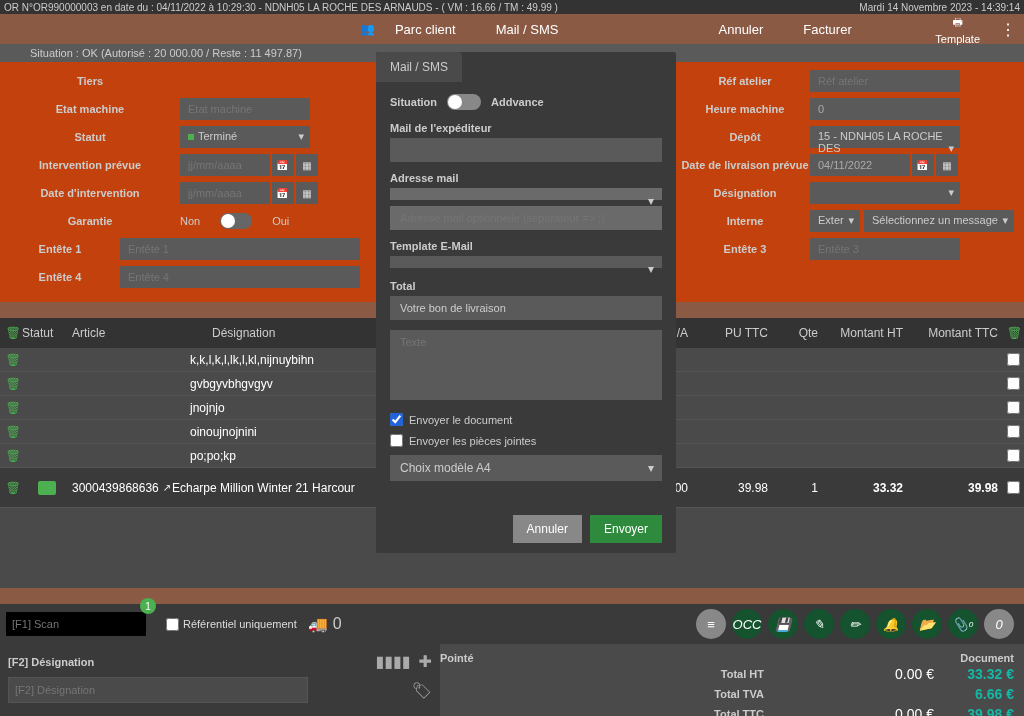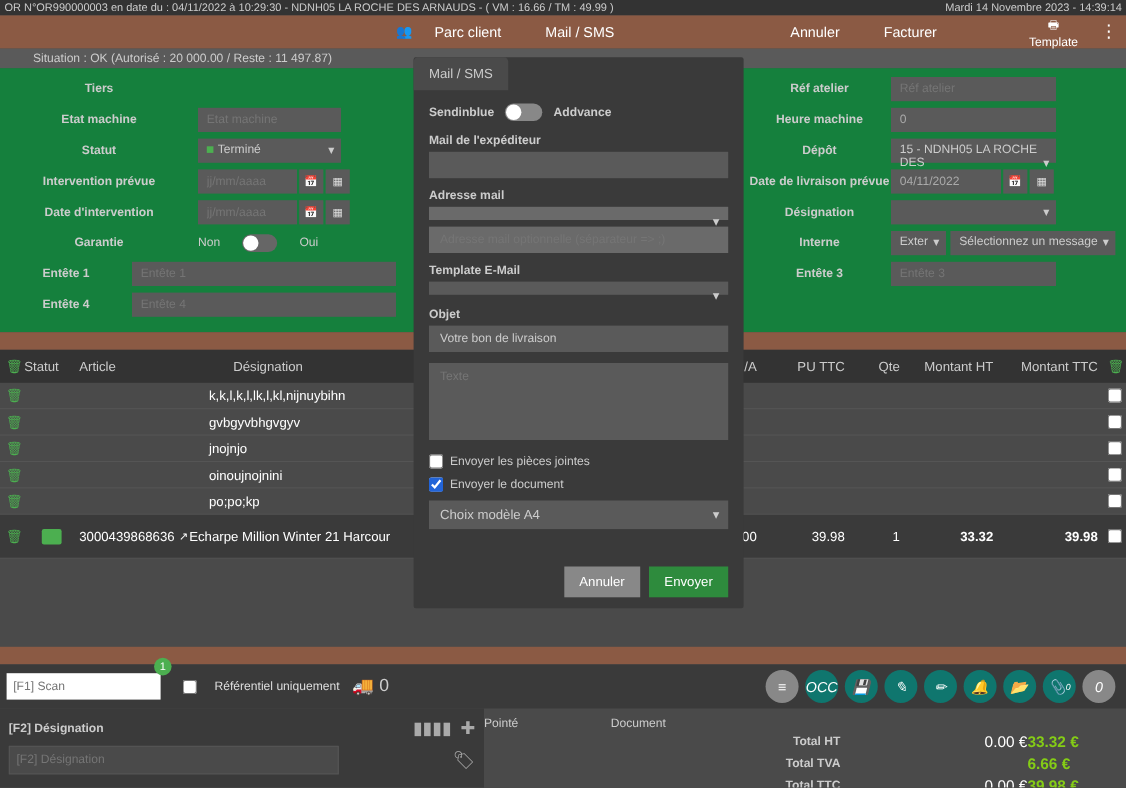--- a/index.html
+++ b/index.html
@@ -5,21 +5,21 @@
 * { margin: 0; padding: 0; box-sizing: border-box; font-family: Arial, sans-serif; }
 body { background: #4a4a4a; color: #ddd; font-size: 12px; width: 1024px; height: 716px; overflow: hidden; position: relative; }
 .top-bar { background: #333; height: 14px; display: flex; justify-content: space-between; padding: 0 4px; font-size: 10px; color: #ccc; align-items: center; gap: 36px; }
 .header { background: #8b5a44; height: 30px; display: flex; align-items: center; position: relative; }
 .header .nav-item { color: #fff; padding: 0 20px; font-size: 13px; cursor: pointer; }
 .header .people-icon { margin-left: 360px; color: #ccc; }
 .header .right-section { position: absolute; right: 8px; display: flex; align-items: center; gap: 20px; }
 .header .print-btn { text-align: center; color: #fff; font-size: 11px; }
 .header .menu-icon { color: #fff; font-size: 16px; }
 .situation-row { background: #5a5a5a; padding: 3px 30px; font-size: 11px; color: #ccc; }
-.form-area { background: #15803d; padding: 8px 0; display: flex; }
+.form-area { background: #c2410c; padding: 8px 0; display: flex; }
 .form-col { flex: 1; }
 .form-row { display: flex; align-items: center; margin-bottom: 6px; height: 22px; }
 .form-label { width: 180px; text-align: center; font-size: 11px; color: #ccc; font-weight: bold; }
 .form-input { background: #5a5a5a; border: none; color: #aaa; padding: 4px 8px; font-size: 11px; width: 130px; height: 22px; }
 .form-select { background: #5a5a5a; border: none; color: #ccc; padding: 4px 8px; font-size: 11px; width: 130px; height: 22px; position: relative; }
 .form-select::after { content: '▾'; position: absolute; right: 6px; }
 .date-input { display: flex; align-items: center; }
 .date-input .form-input { width: 90px; }
 .date-input .cal-btn { background: #5a5a5a; width: 22px; height: 22px; display: flex; align-items: center; justify-content: center; margin-left: 2px; font-size: 10px; }
 .status-dot { width: 6px; height: 6px; background: #4caf50; display: inline-block; margin-right: 4px; }
@@ -48,39 +48,39 @@
 .product-row { background: #3a3a3a; }
 .tr-status { width: 50px; display: flex; justify-content: center; }
 .status-sq { width: 18px; height: 14px; background: #4caf50; border-radius: 2px; }
 .tr-article { width: 100px; display: flex; align-items: center; gap: 4px; }
 .link-icon { font-size: 10px; }
 .tr-des { flex: 1; max-width: 200px; }
 .tr-nums { position: absolute; right: 18px; display: flex; align-items: center; }
 .tr-num { text-align: right; padding: 0 8px; }
 .bottom-brown { background: #8b5a44; height: 16px; margin-top: 80px; }
 .scan-row { background: #3a3a3a; display: flex; align-items: center; padding: 6px; height: 40px; position: relative; }
-.scan-input { background: #ffffff; border: none; color: #888; padding: 6px; font-size: 11px; width: 140px; }
+.scan-input { background: #000000; border: none; color: #888; padding: 6px; font-size: 11px; width: 140px; }
 .badge { position: absolute; top: -6px; left: 140px; width: 16px; height: 16px; background: #4caf50; border-radius: 50%; color: #fff; font-size: 10px; display: flex; align-items: center; justify-content: center; }
-.ref-check { margin-left: 20px; display: flex; gap: 16px; font-size: 11px; }
+.ref-check { margin-left: 20px; display: flex; gap: 4px; font-size: 11px; }
 .truck { margin-left: 12px; font-size: 16px; color: #ccc; display: flex; align-items: center; gap: 4px; }
 .action-circles { position: absolute; right: 10px; display: flex; gap: 6px; }
-.circle { width: 30px; height: 30px; border-radius: 50%; background: #0f766e; display: flex; align-items: center; justify-content: center; color: #fff; font-size: 13px; font-style: italic; }
+.circle { width: 30px; height: 30px; border-radius: 50%; background: #14532d; display: flex; align-items: center; justify-content: center; color: #fff; font-size: 13px; font-style: italic; }
 .circle.gray { background: #888; }
 .bottom-section { display: flex; background: #4a4a4a; }
 .bottom-left { width: 440px; background: #3a3a3a; padding: 8px; }
 .f2-row { display: flex; align-items: center; justify-content: space-between; margin-bottom: 6px; }
 .f2-label { font-size: 11px; font-weight: bold; color: #ccc; }
 .f2-icons { display: flex; gap: 8px; font-size: 16px; color: #aaa; }
 .f2-input { background: #4a4a4a; border: 1px solid #555; color: #888; padding: 6px; font-size: 11px; width: 300px; }
 .bottom-right { flex: 1; padding: 8px 0 0 0; position: relative; }
-.totals-header { display: flex; justify-content: flex-start; gap: 84px; padding-right: 10px; font-size: 11px; font-weight: normal; color: #ccc; }
+.totals-header { display: flex; justify-content: space-between; gap: 84px; padding-right: 10px; font-size: 11px; font-weight: bold; color: #ccc; }
 .totals-row { display: flex; justify-content: flex-end; align-items: center; padding: 2px 10px 2px 0; font-size: 14px; }
 .totals-label { font-size: 11px; font-weight: bold; color: #ccc; margin-right: 90px; }
 .totals-val1 { width: 80px; text-align: right; color: #fff; }
-.totals-val2 { width: 80px; color: #84cc16; font-weight: bold; }
+.totals-val2 { width: 80px; text-align: right; color: #14b8a6; font-weight: bold; }
 
 
 .modal { position: absolute; top: 52px; left: 376px; width: 300px; background: #3a3a3a; z-index: 100; border-radius: 2px; }
 .modal-tab { background: #4a4a4a; padding: 8px 14px; display: inline-block; font-size: 12px; color: #ccc; border-top-left-radius: 4px; border-top-right-radius: 4px; }
 .modal-body { padding: 12px 14px; }
 .modal-select { background: #5a5a5a; border: none; color: #ccc; padding: 6px 10px; font-size: 12px; width: 100%; position: relative; margin-bottom: 12px; }
 .modal-select::after { content: '▾'; position: absolute; right: 8px; }
 .modal-label { font-size: 11px; font-weight: bold; color: #ccc; display: block; margin-bottom: 4px; }
 .modal-row { display: flex; align-items: center; gap: 10px; margin-bottom: 12px; }
 .modal-toggle { width: 34px; height: 16px; background: #888; border-radius: 8px; position: relative; }
@@ -343,41 +343,41 @@
         <span class="totals-val2">39.98 €</span>
       </div>
 
   </div>
 </div>
 
 <div class="modal">
   <div class="modal-tab">Mail / SMS</div>
   <div class="modal-body">
     <div class="modal-row">
-      <span class="modal-label" style="margin:0">Sendinblue</span>
+      <span class="modal-label" style="margin:0">Situation</span>
       <div class="modal-toggle"></div>
       <span class="modal-label" style="margin:0">Addvance</span>
     </div>
     <span class="modal-label">Mail de l'expéditeur</span>
     <input class="modal-input" style="">
     <span class="modal-label">Adresse mail</span>
     <div class="modal-select" style="background:#6a6a6a;margin-bottom:6px"></div>
     <input class="modal-input light" placeholder="Adresse mail optionnelle (séparateur =&gt; ;)" style="">
     <span class="modal-label">Template E-Mail</span>
     <div class="modal-select"></div>
-    <span class="modal-label">Objet</span>
+    <span class="modal-label">Total</span>
     <input class="modal-input" value="Votre bon de livraison" style="">
     <textarea class="modal-textarea" placeholder="Texte" style=""></textarea>
     <div class="modal-check-row">
+        <input type="checkbox" checked="" style="">
+        <span>Envoyer le document</span>
+      </div>
+    <div class="modal-check-row">
         <input type="checkbox" style="">
         <span>Envoyer les pièces jointes</span>
-      </div>
-    <div class="modal-check-row">
-        <input type="checkbox" checked="" style="">
-        <span>Envoyer le document</span>
       </div>
     <div class="modal-select">Choix modèle A4</div>
   </div>
   <div class="modal-footer">
     <button class="btn-cancel">Annuler</button>
     <button class="btn-send">Envoyer</button>
   </div>
 </div>
 
 </body></html>

